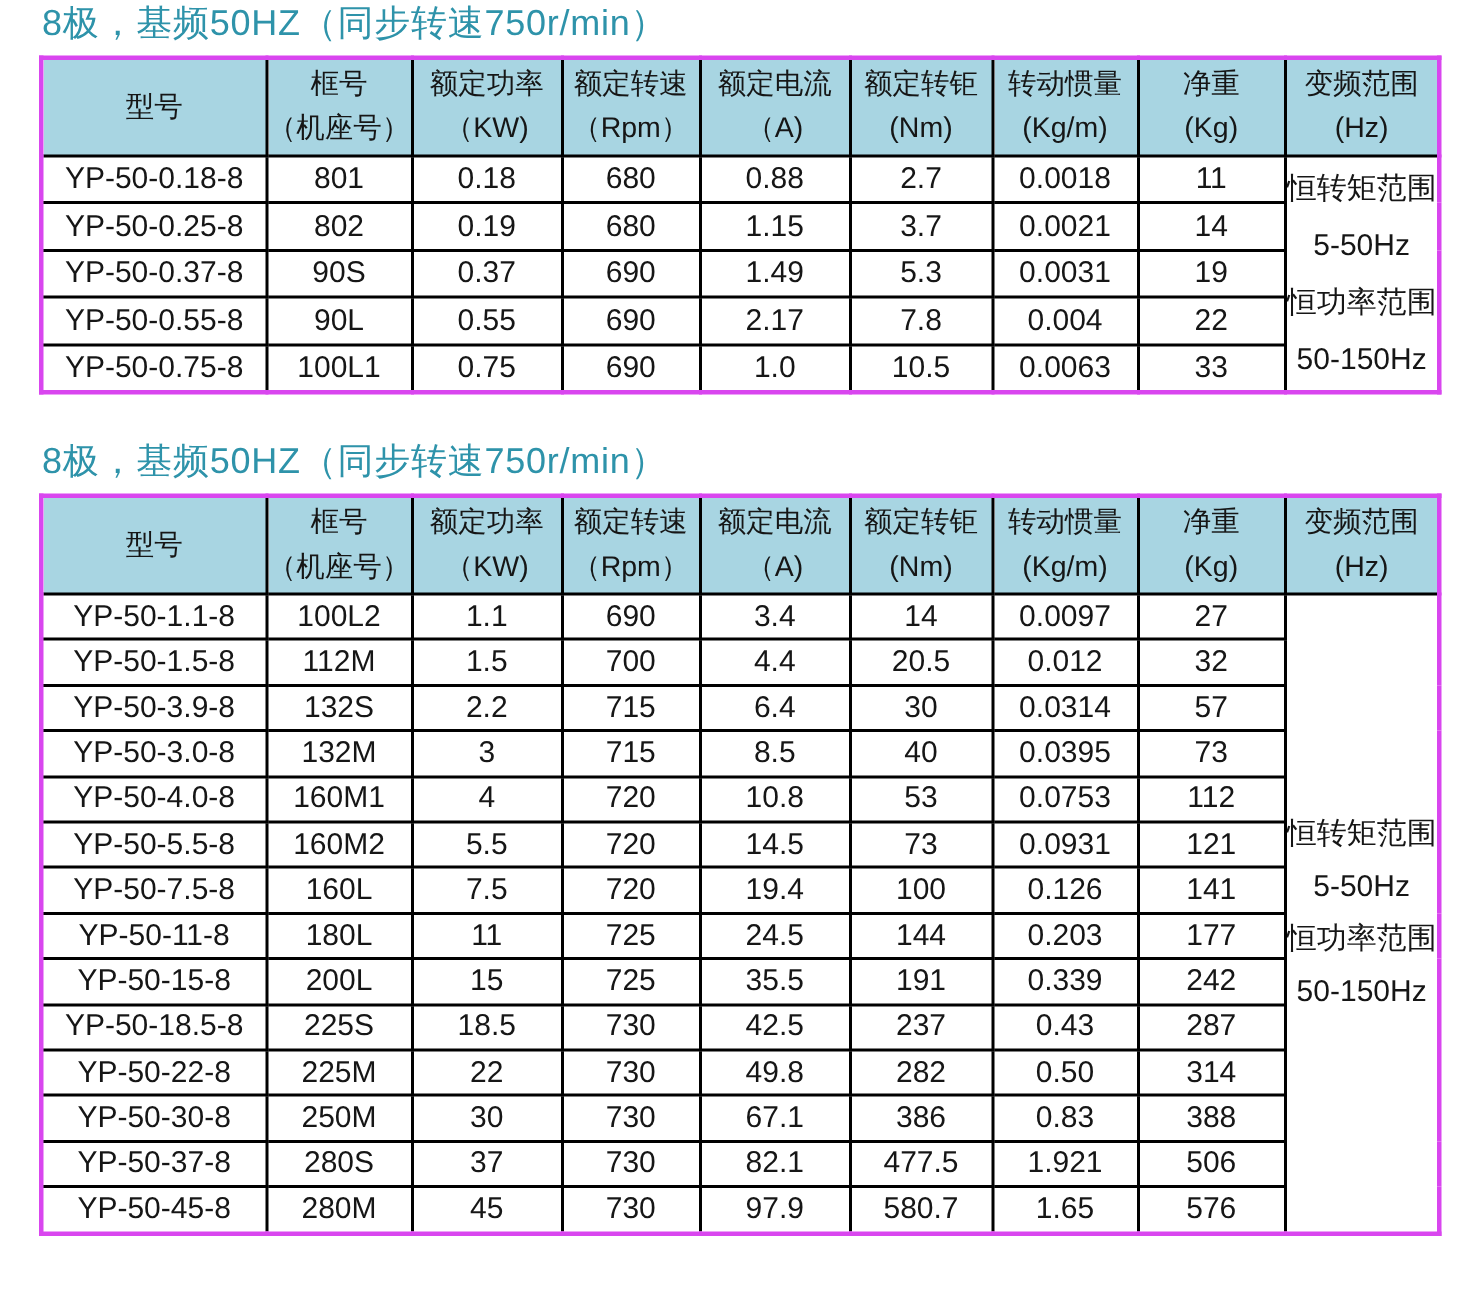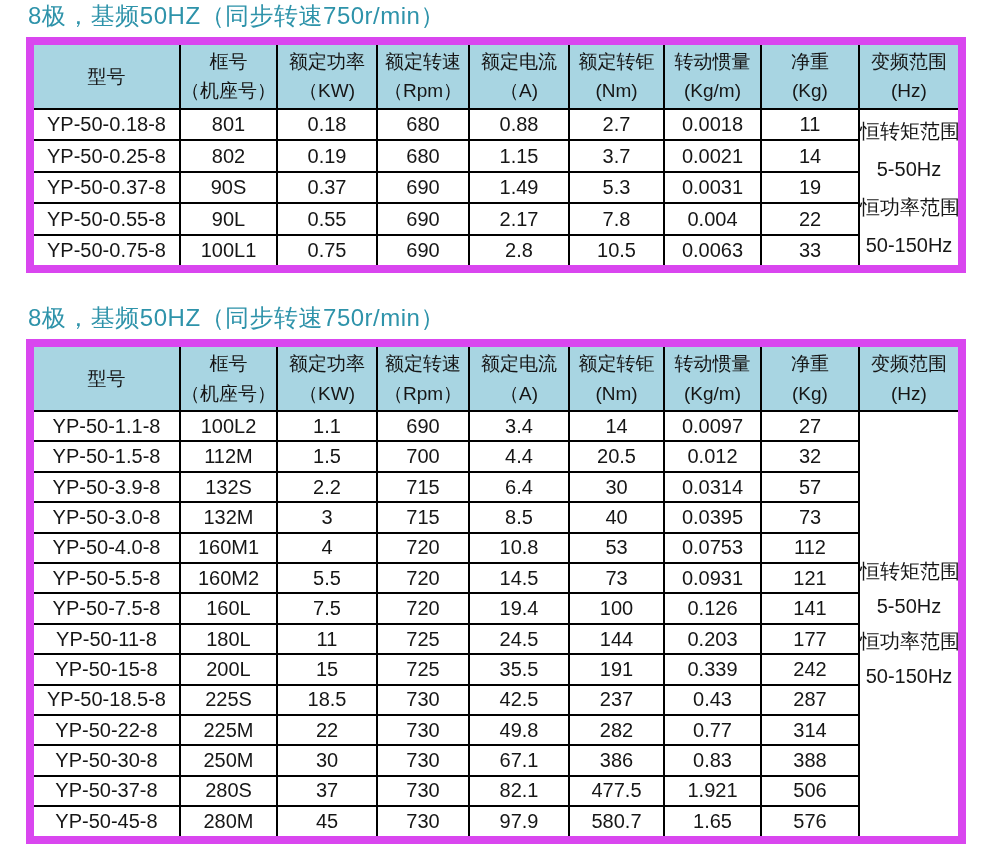--- a/index.html
+++ b/index.html
@@ -26,21 +26,21 @@
     letter-spacing: 0.5px;
     line-height: 1.2;
   }
   .tbl-section + .tbl-section {
     margin-top: 31px;
   }
   table.spec {
     border-collapse: collapse;
     table-layout: fixed;
     width: 934px;
-    border: 8px solid #d946ef;
+    border: 3px solid #d946ef;
   }
   table.spec th, table.spec td {
     border: 2px solid #000;
     text-align: center;
     vertical-align: middle;
     padding: 0;
     overflow: hidden;
     white-space: nowrap;
   }
   table.spec th {
@@ -166,21 +166,21 @@
             <td>2.17</td>
             <td>7.8</td>
             <td>0.004</td>
             <td>22</td>
           </tr>
           <tr>
             <td>YP-50-0.75-8</td>
             <td>100L1</td>
             <td>0.75</td>
             <td>690</td>
-            <td>2.8</td>
+            <td>1.0</td>
             <td>10.5</td>
             <td>0.0063</td>
             <td>33</td>
           </tr>
         </tbody>
       </table>
   </section>
 
   <section class="tbl-section">
     <h2 class="tbl-title">8极，基频50HZ（同步转速750r/min）</h2>
@@ -342,21 +342,21 @@
             <td>0.43</td>
             <td>287</td>
           </tr>
           <tr>
             <td>YP-50-22-8</td>
             <td>225M</td>
             <td>22</td>
             <td>730</td>
             <td>49.8</td>
             <td>282</td>
-            <td>0.77</td>
+            <td>0.50</td>
             <td>314</td>
           </tr>
           <tr>
             <td>YP-50-30-8</td>
             <td>250M</td>
             <td>30</td>
             <td>730</td>
             <td>67.1</td>
             <td>386</td>
             <td>0.83</td>

